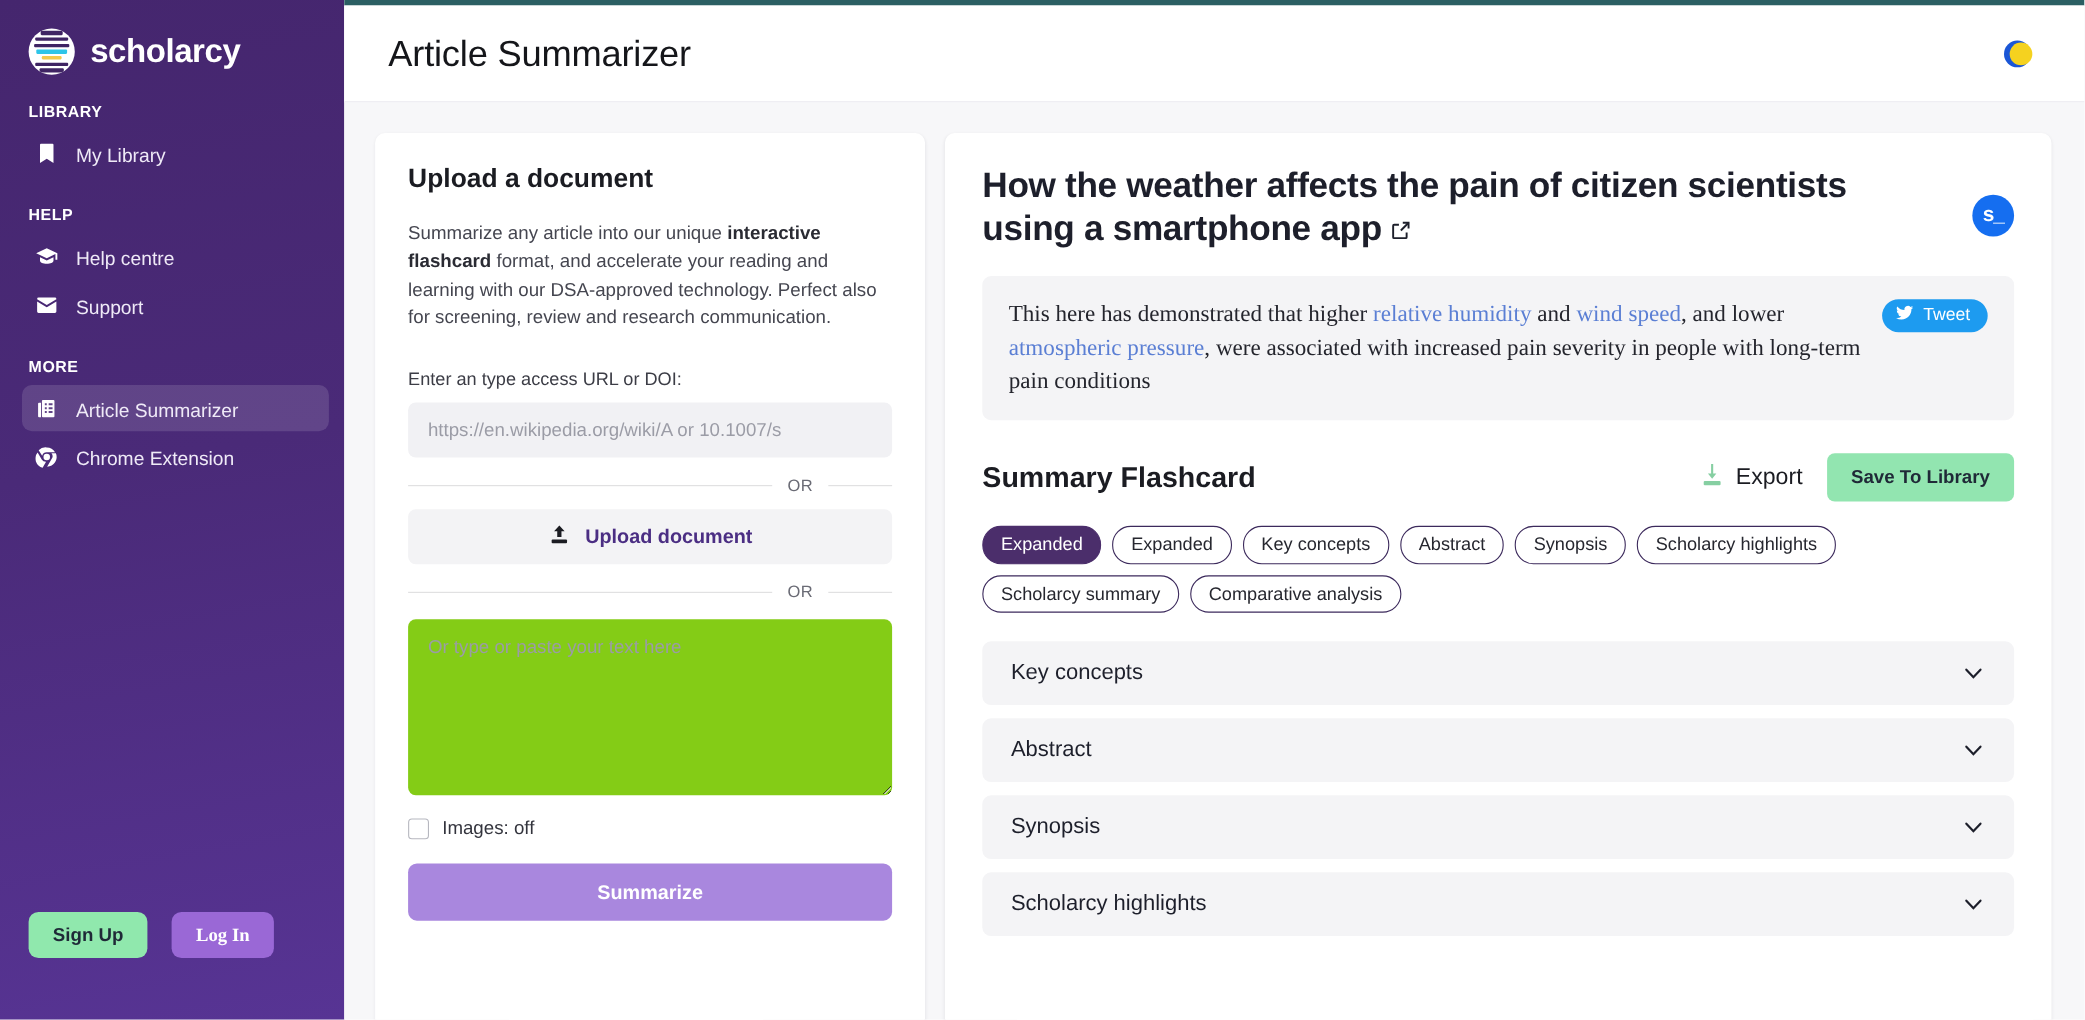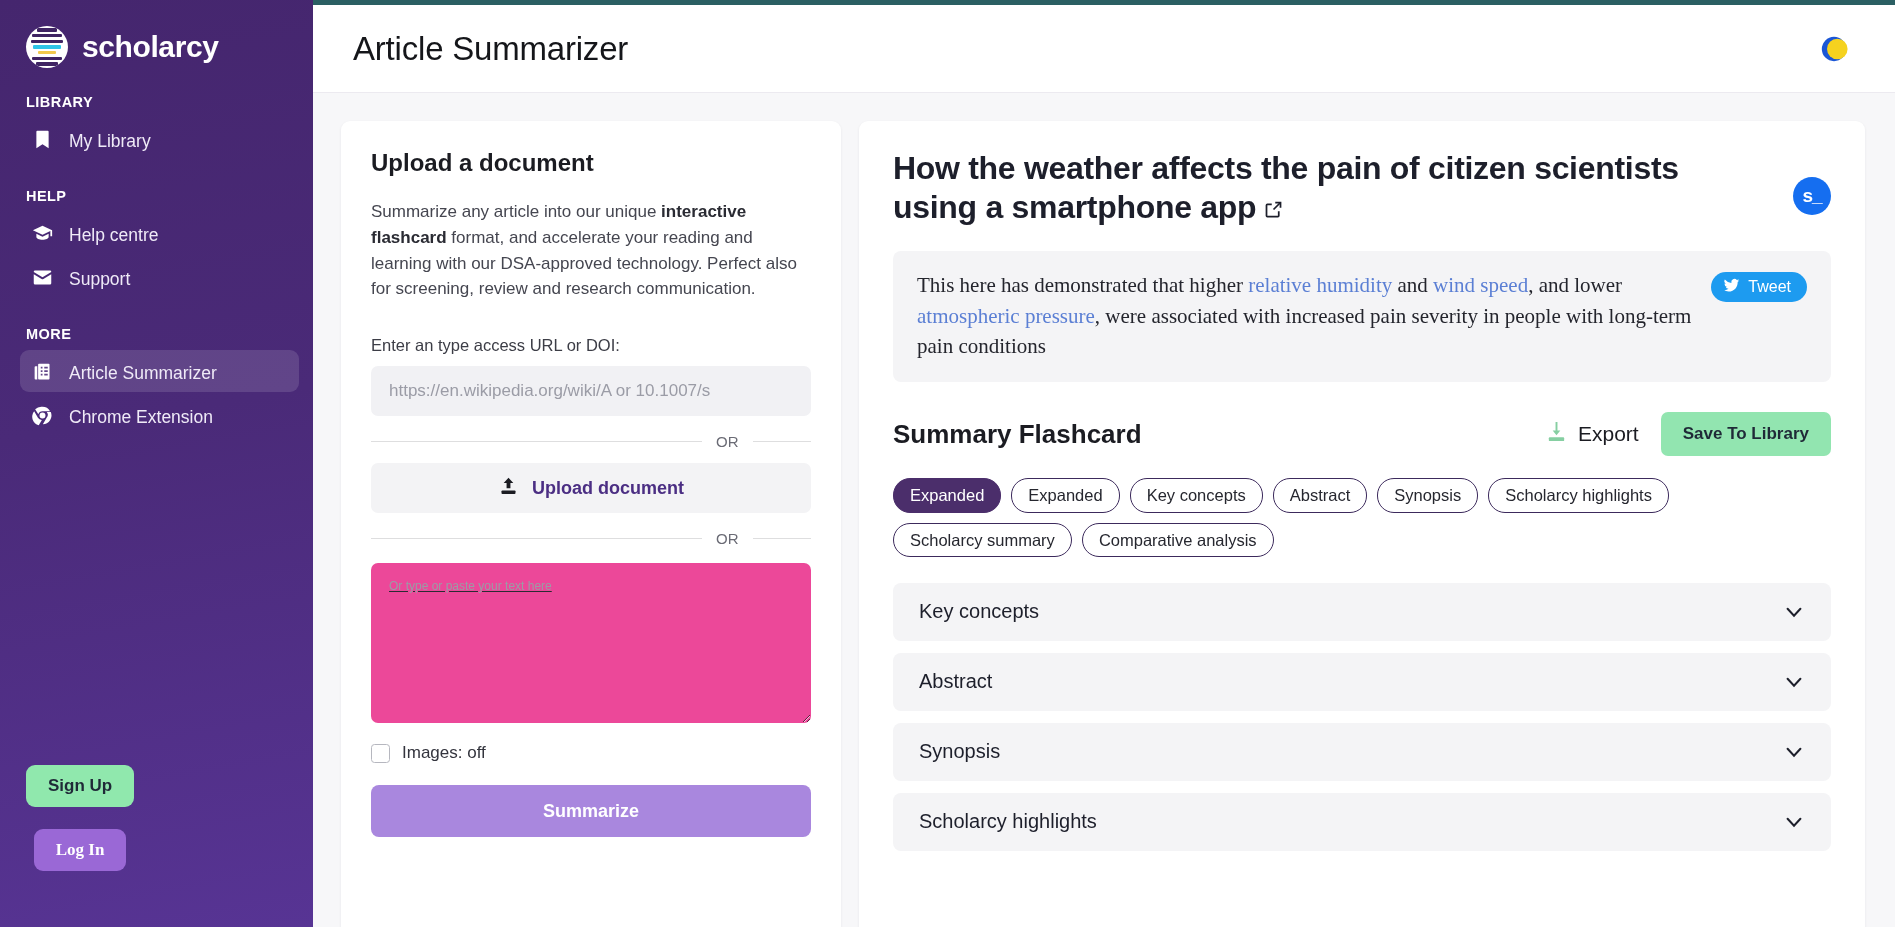--- a/index.html
+++ b/index.html
@@ -47,21 +47,21 @@
     display:flex;align-items:flex-end;gap:15px;
     margin:2px 14px 2px 20px;padding:9px 10px;border-radius:9px;
     color:#efeaf7;font-size:17.5px;cursor:pointer;
   }
   .nav-item.active{background:rgba(255,255,255,.13);}
   .nav-ico{width:24px;height:24px;flex:0 0 24px;display:flex;align-items:center;justify-content:center;}
   .nav-ico svg{width:21px;height:21px;fill:#ffffff;}
   .nav-label{line-height:1.1;}
 
   .auth-row{
-    position:absolute;left:26px;bottom:56px;display:flex;gap:22px;align-items:center;flex-direction:column;
+    position:absolute;left:26px;bottom:56px;display:flex;gap:22px;
   }
   .btn-signup{
     background:#90e8ad;color:#1f2937;border:none;border-radius:9px;
     padding:11px 22px;font-size:17px;font-weight:700;cursor:pointer;
     font-family:inherit;
   }
   .btn-login{
     background:#9a68d6;color:#ffffff;border:none;border-radius:9px;
     padding:11px 22px;font-size:17px;font-weight:700;cursor:pointer;
     font-family:Liberation Serif, serif;
@@ -102,23 +102,23 @@
   .or-row .ln{flex:1;height:1px;background:#dededf;}
   .or-row .ln.short{flex:0 0 58px;}
   .or-txt{font-size:15px;color:#6a6b75;letter-spacing:.3px;}
   .upload-btn{
     width:100%;height:50px;border-radius:7px;background:#f3f3f5;border:none;
     display:flex;align-items:center;justify-content:center;gap:13px;cursor:pointer;
     font-family:inherit;
   }
   .upload-btn .lbl{font-size:18px;font-weight:700;color:#4b2e83;}
   .paste-area{
-    width:100%;height:160px;border:none;border-radius:7px;background:#ec4899;
-    padding:16px 18px;font-size:12px;color:#2a2b33;resize:vertical;
-    font-family:inherit;margin-top:16px;display:block;text-decoration:underline;
+    width:100%;height:160px;border:none;border-radius:7px;background:#84cc16;
+    padding:16px 18px;font-size:17px;color:#2a2b33;resize:vertical;
+    font-family:inherit;margin-top:16px;display:block;
   }
   .paste-area::placeholder{color:#9b9ca6;}
   .images-row{display:flex;align-items:center;gap:12px;margin-top:20px;}
   .chk{
     width:19px;height:19px;border:1.6px solid #b6b7bf;border-radius:3.5px;
     background:#fff;cursor:pointer;flex:0 0 19px;
   }
   .images-label{font-size:17px;color:#33343d;}
   .summarize-btn{
     width:100%;height:52px;border-radius:8px;background:#a987de;border:none;

